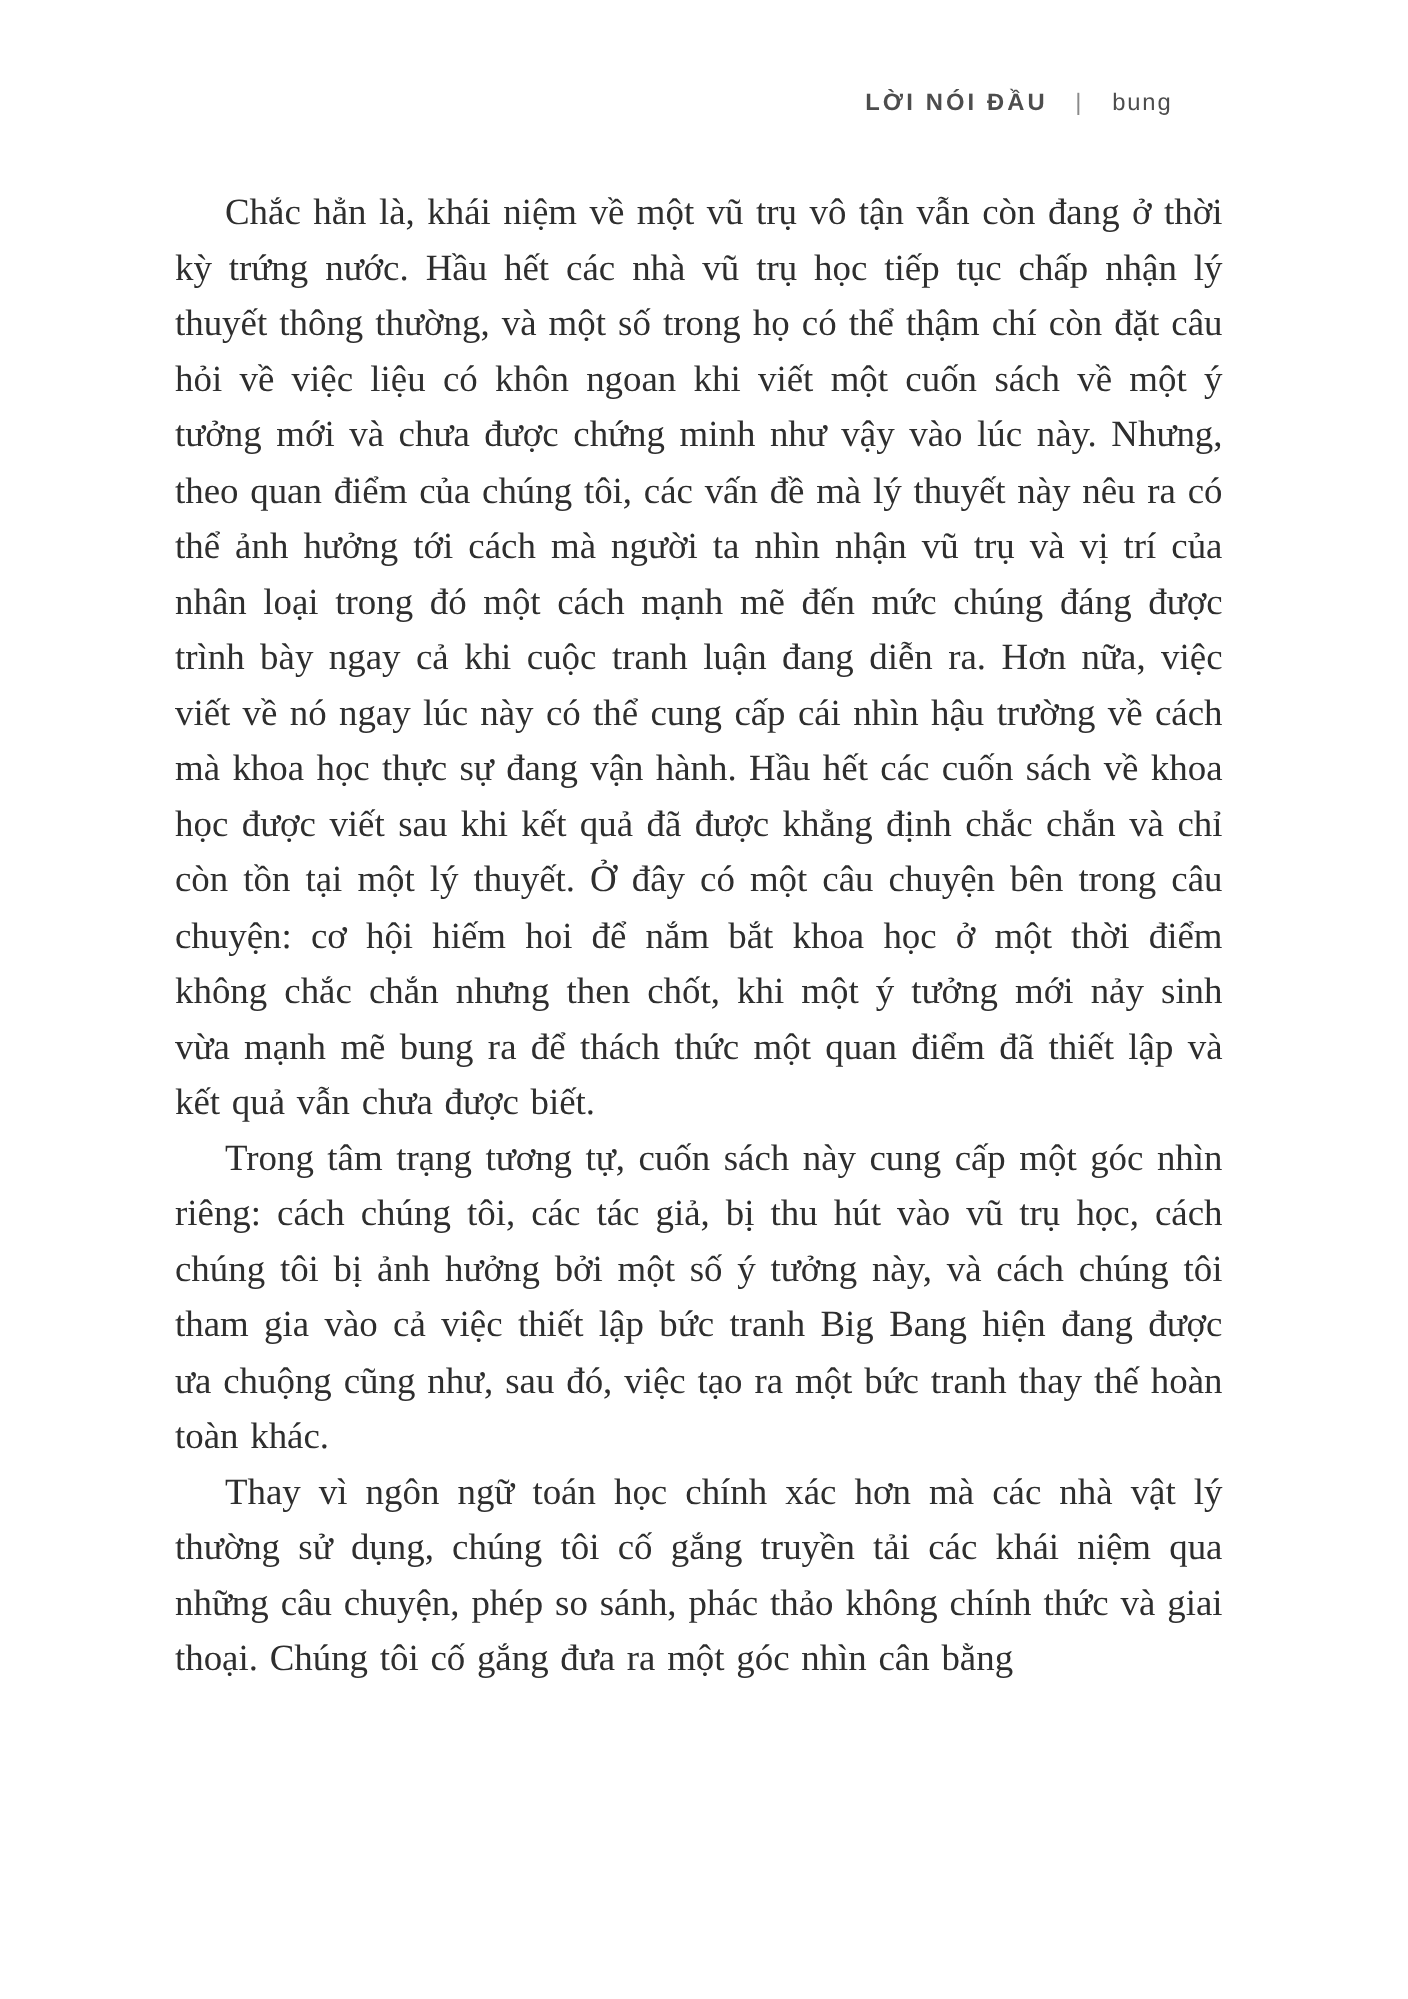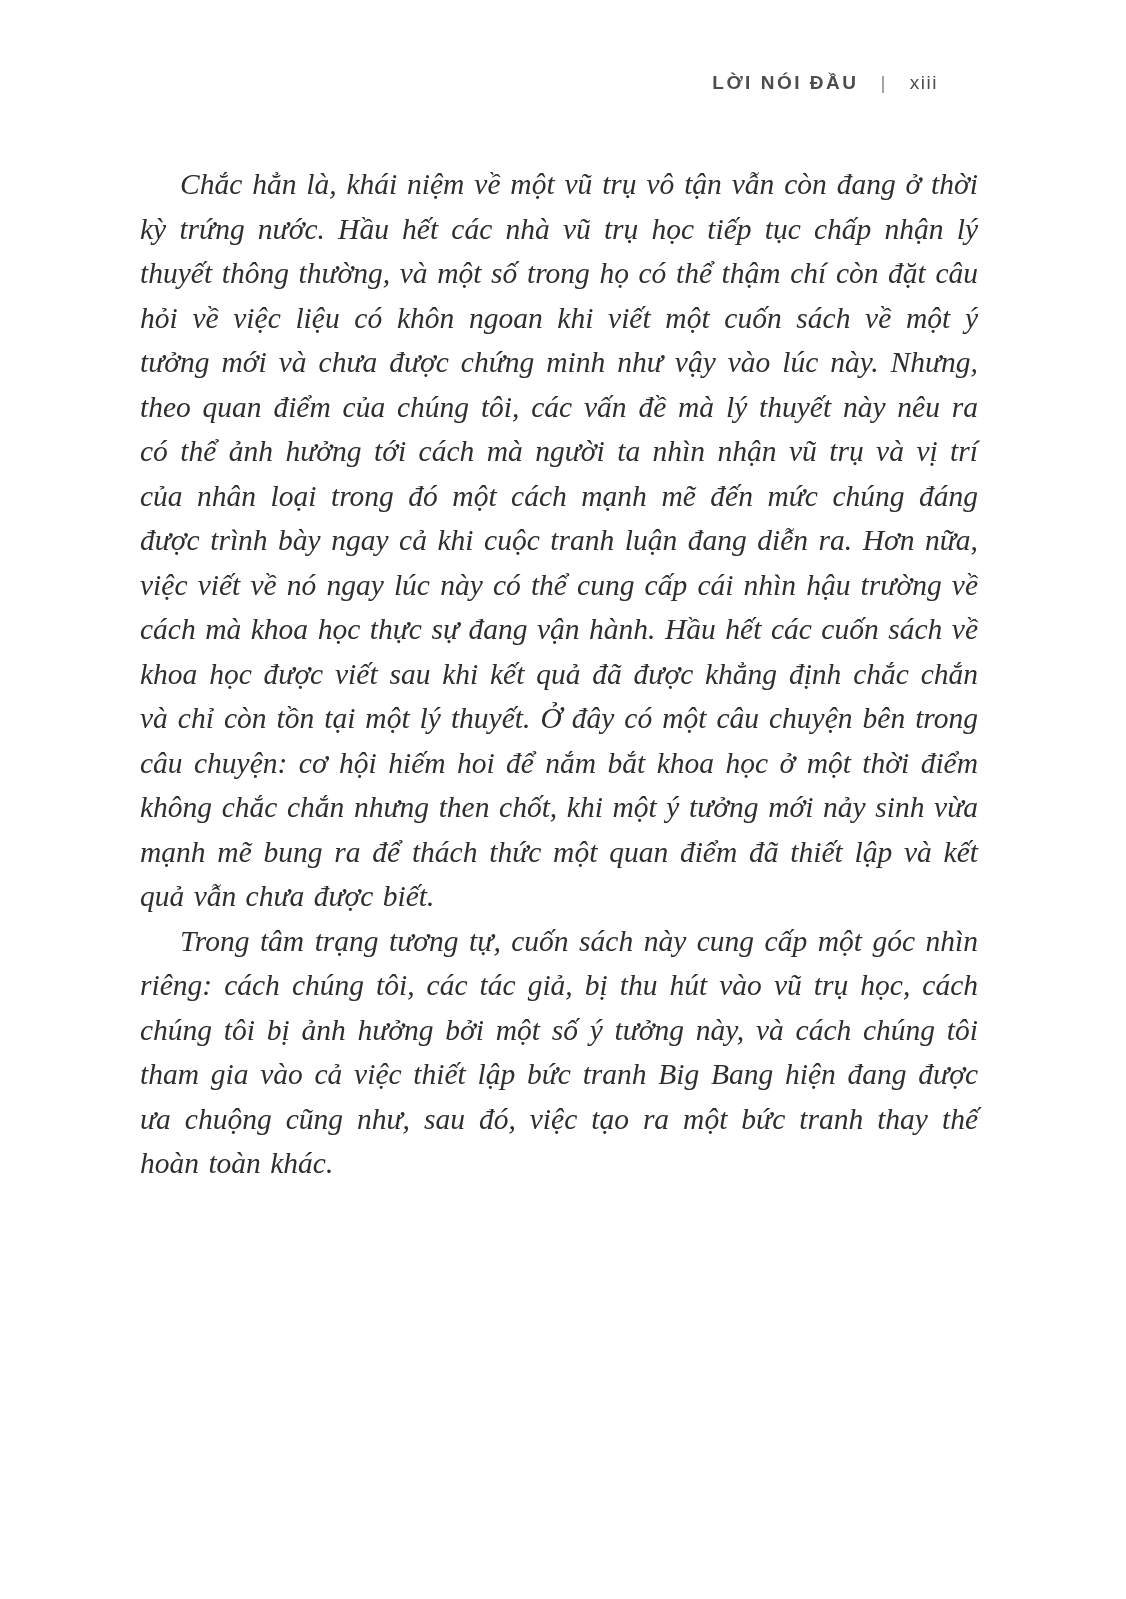--- a/index.html
+++ b/index.html
@@ -50,45 +50,45 @@
     font-weight: 300;
   }
 
   .running-header .page-number {
     letter-spacing: 1.5px;
     font-weight: 400;
   }
 
   .text-block {
     position: absolute;
-    top: 162px;
+    top: 148px;
     left: 140px;
     width: 838px;
-    font-style: italic;
   }
 
   .text-block p {
     font-size: 29.5px;
     line-height: 44.5px;
     text-align: justify;
     text-justify: inter-word;
     text-indent: 40px;
     color: #2e2e2e;
     word-spacing: 2px;
   }
 </style>
 </head>
 <body>
 
 <div class="page">
 
   <div class="running-header">
     <span class="section-title">LỜI NÓI ĐẦU</span>
     <span class="separator">|</span>
-    <span class="page-number">xiii</span>
+    <span class="page-number">bung</span>
   </div>
 
   <div class="text-block">
     <p>Chắc hẳn là, khái niệm về một vũ trụ vô tận vẫn còn đang ở thời kỳ trứng nước. Hầu hết các nhà vũ trụ học tiếp tục chấp nhận lý thuyết thông thường, và một số trong họ có thể thậm chí còn đặt câu hỏi về việc liệu có khôn ngoan khi viết một cuốn sách về một ý tưởng mới và chưa được chứng minh như vậy vào lúc này. Nhưng, theo quan điểm của chúng tôi, các vấn đề mà lý thuyết này nêu ra có thể ảnh hưởng tới cách mà người ta nhìn nhận vũ trụ và vị trí của nhân loại trong đó một cách mạnh mẽ đến mức chúng đáng được trình bày ngay cả khi cuộc tranh luận đang diễn ra. Hơn nữa, việc viết về nó ngay lúc này có thể cung cấp cái nhìn hậu trường về cách mà khoa học thực sự đang vận hành. Hầu hết các cuốn sách về khoa học được viết sau khi kết quả đã được khẳng định chắc chắn và chỉ còn tồn tại một lý thuyết. Ở đây có một câu chuyện bên trong câu chuyện: cơ hội hiếm hoi để nắm bắt khoa học ở một thời điểm không chắc chắn nhưng then chốt, khi một ý tưởng mới nảy sinh vừa mạnh mẽ bung ra để thách thức một quan điểm đã thiết lập và kết quả vẫn chưa được biết.</p>
     <p>Trong tâm trạng tương tự, cuốn sách này cung cấp một góc nhìn riêng: cách chúng tôi, các tác giả, bị thu hút vào vũ trụ học, cách chúng tôi bị ảnh hưởng bởi một số ý tưởng này, và cách chúng tôi tham gia vào cả việc thiết lập bức tranh Big Bang hiện đang được ưa chuộng cũng như, sau đó, việc tạo ra một bức tranh thay thế hoàn toàn khác.</p>
+    <p>Thay vì ngôn ngữ toán học chính xác hơn mà các nhà vật lý thường sử dụng, chúng tôi cố gắng truyền tải các khái niệm qua những câu chuyện, phép so sánh, phác thảo không chính thức và giai thoại. Chúng tôi cố gắng đưa ra một góc nhìn cân bằng</p>
   </div>
 
 </div>
 
 </body></html>

